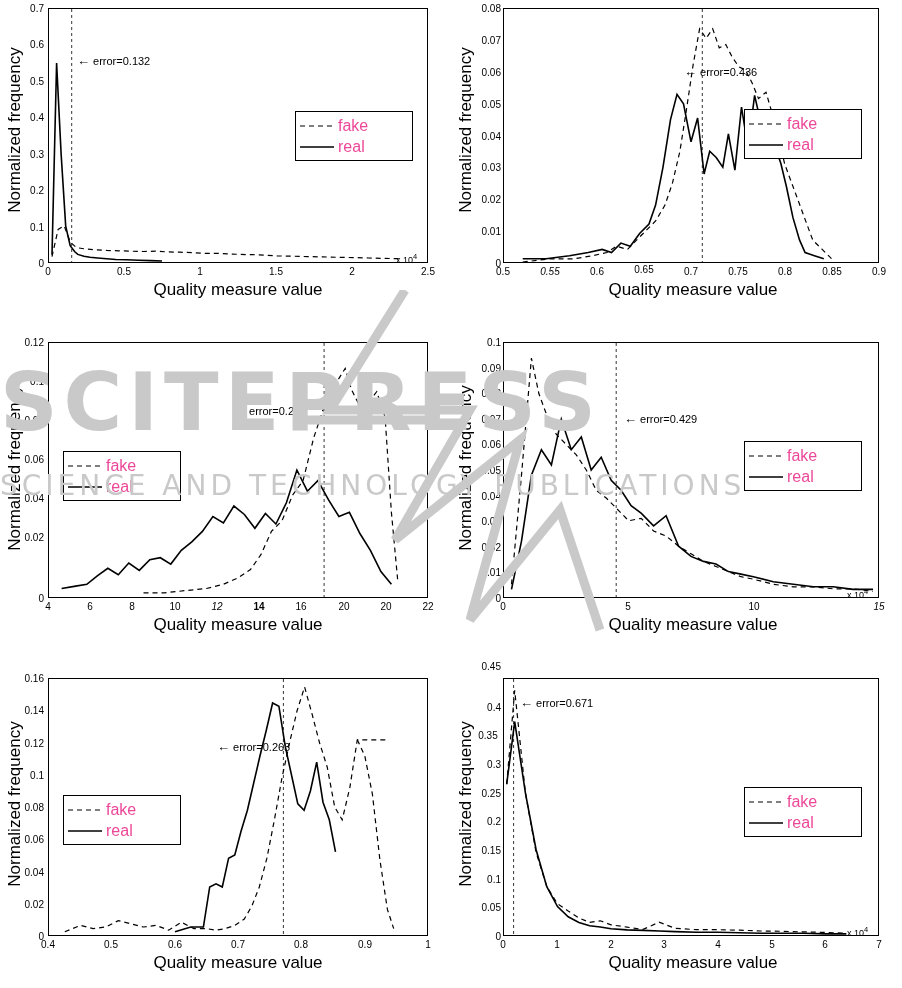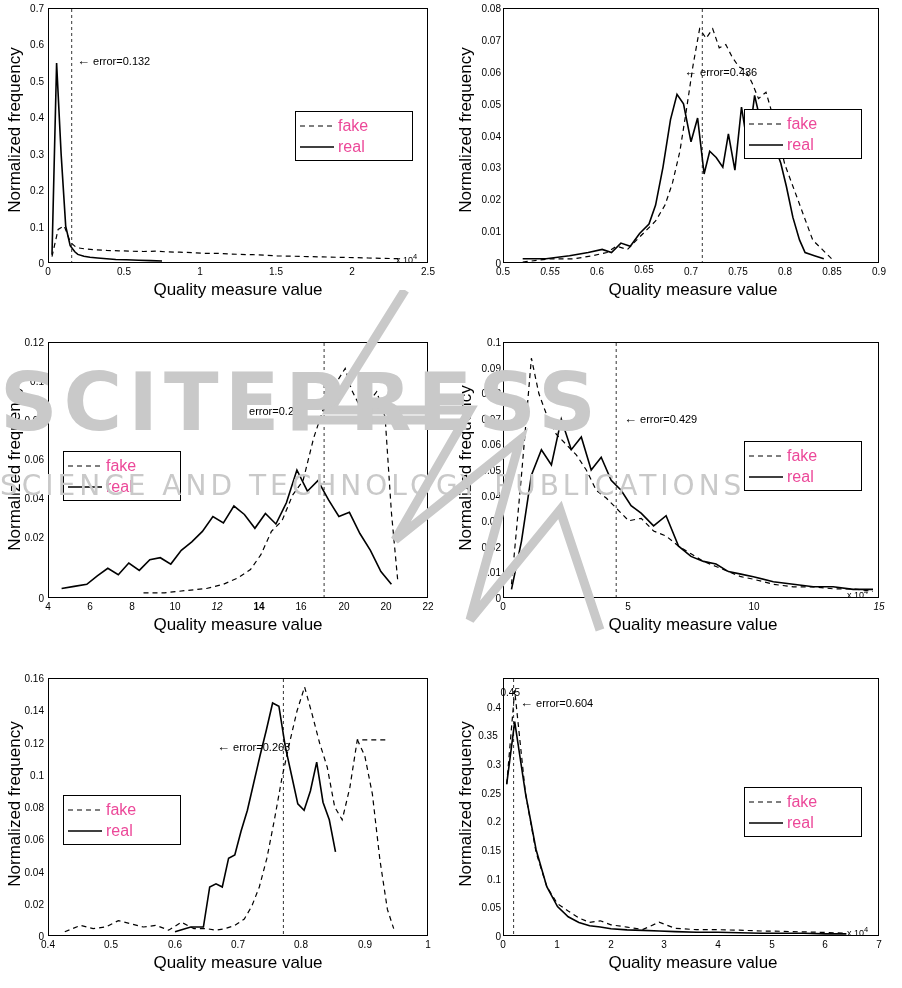--- a/index.html
+++ b/index.html
@@ -407,38 +407,38 @@
       <div class="ylabel" style="top:24px;">
           <span>Normalized frequency</span>
         </div>
       <div class="plotbox" style="left:52px; top:28px; width:376px; height:258px;">
         <svg class="axis-svg" width="374" height="256" viewBox="0 0 374 256" preserveAspectRatio="none">
           <line x1="9.6" y1="0" x2="9.6" y2="256" stroke="#000" stroke-width="0.8" stroke-dasharray="3,3"></line>
           <polyline fill="none" stroke="#000" stroke-width="1.2" stroke-dasharray="5,4" points="2.7,105.2 10.7,11.4 21.4,113.8 32.1,173.5 42.8,207.6 53.5,224.7 64.2,232.1 74.9,238.9 85.6,243.4 96.3,241.8 107.0,245.8 123.0,248.1 139.1,250.4 155.1,243.2 171.2,249.3 192.6,250.7 214.0,250.7 235.4,251.2 256.8,252.0 278.2,252.3 299.6,252.9 321.0,253.4 342.4,254.2"></polyline>
           <polyline fill="none" stroke="#000" stroke-width="1.6" points="2.7,105.2 10.7,42.7 21.4,113.8 32.1,170.7 42.8,207.6 53.5,227.6 64.2,237.8 74.9,243.4 85.6,246.8 96.3,248.0 107.0,249.7 123.0,250.9 139.1,251.4 155.1,252.0 171.2,252.6 192.6,253.2 214.0,253.2 235.4,253.7 256.8,254.3 278.2,254.3 299.6,254.3 321.0,254.9 342.4,254.9"></polyline>
         </svg>
         <div class="err-label" style="left:16px; top:16px;">
-          <span style="font-size:13px;">←</span> <span>error=0.604</span>
+          <span style="font-size:13px;">←</span> <span>error=0.671</span>
         </div>
         <div class="legend" style="right:16px; top:108px; width:118px;">
           <div class="legend-row">
             <svg class="legend-key">
                 <line x1="0" y1="6" x2="34" y2="6" stroke="#000" stroke-width="1.2" stroke-dasharray="5,4"></line>
               </svg>
             <span class="legend-text">fake</span>
           </div>
           <div class="legend-row">
             <svg class="legend-key">
                 <line x1="0" y1="6" x2="34" y2="6" stroke="#000" stroke-width="1.6"></line>
               </svg>
             <span class="legend-text">real</span>
           </div>
         </div>
       </div>
-      <div class="ytick" style="left:24px; top:42px; width:26px;margin-left:19px;">0.45</div>
+      <div class="ytick" style="left:24px; top:16px; width:26px;">0.45</div>
       <div class="ytick" style="left:24px; top:56.7px; width:26px;">0.4</div>
       <div class="ytick" style="left:24px; top:85.3px; width:26px;text-align:center;">0.35</div>
       <div class="ytick" style="left:24px; top:114px; width:26px;">0.3</div>
       <div class="ytick" style="left:24px; top:142.7px; width:26px;">0.25</div>
       <div class="ytick" style="left:24px; top:171.3px; width:26px;">0.2</div>
       <div class="ytick" style="left:24px; top:200px; width:26px;">0.15</div>
       <div class="ytick" style="left:24px; top:228.7px; width:26px;">0.1</div>
       <div class="ytick" style="left:24px; top:257.3px; width:26px;">0.05</div>
       <div class="ytick" style="left:24px; top:286px; width:26px;">0</div>
       <div class="xtick" style="left:52px; top:289px; width:30px;">0</div>

